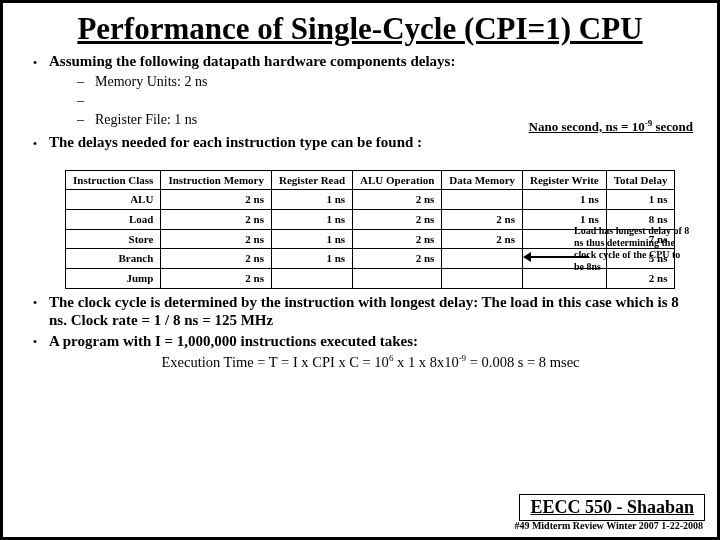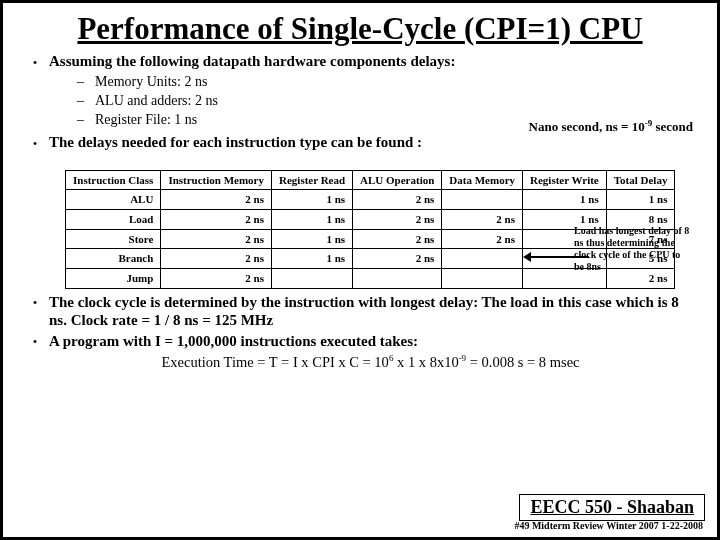--- a/index.html
+++ b/index.html
@@ -45,20 +45,21 @@
     margin-bottom: 4px;
   }
   .sub-item { display:flex; }
   .sub-dash { width:18px; flex-shrink:0; }
   .nano-note {
     position: absolute;
     right: 24px;
     top: 115px;
     font-size: 13px;
     font-weight: bold;
+    text-decoration: underline;
   }
   .nano-note sup { font-size: 9px; }
   table.delays {
     border-collapse: collapse;
     margin: 18px 0 4px 44px;
     font-size: 11px;
   }
   table.delays th, table.delays td {
     border: 1.5px solid #000;
     padding: 3px 7px;
@@ -138,21 +139,20 @@
     <div class="bullet-dot">•</div>
     <div class="bullet-text">Assuming the following datapath hardware components delays:</div>
   </div>
   <div class="sub-list">
     <div class="sub-item">
         <span class="sub-dash">–</span>
         <span>Memory Units:  2 ns</span>
       </div>
     <div class="sub-item">
         <span class="sub-dash">–</span>
-        <span>ALU and adders:  2 ns</span>
       </div>
     <div class="sub-item">
         <span class="sub-dash">–</span>
         <span>Register File:  1 ns</span>
       </div>
   </div>
 
   <div class="nano-note">
     <span>Nano second, ns  =  10</span><sup>-9</sup><span>  second</span>
   </div>

